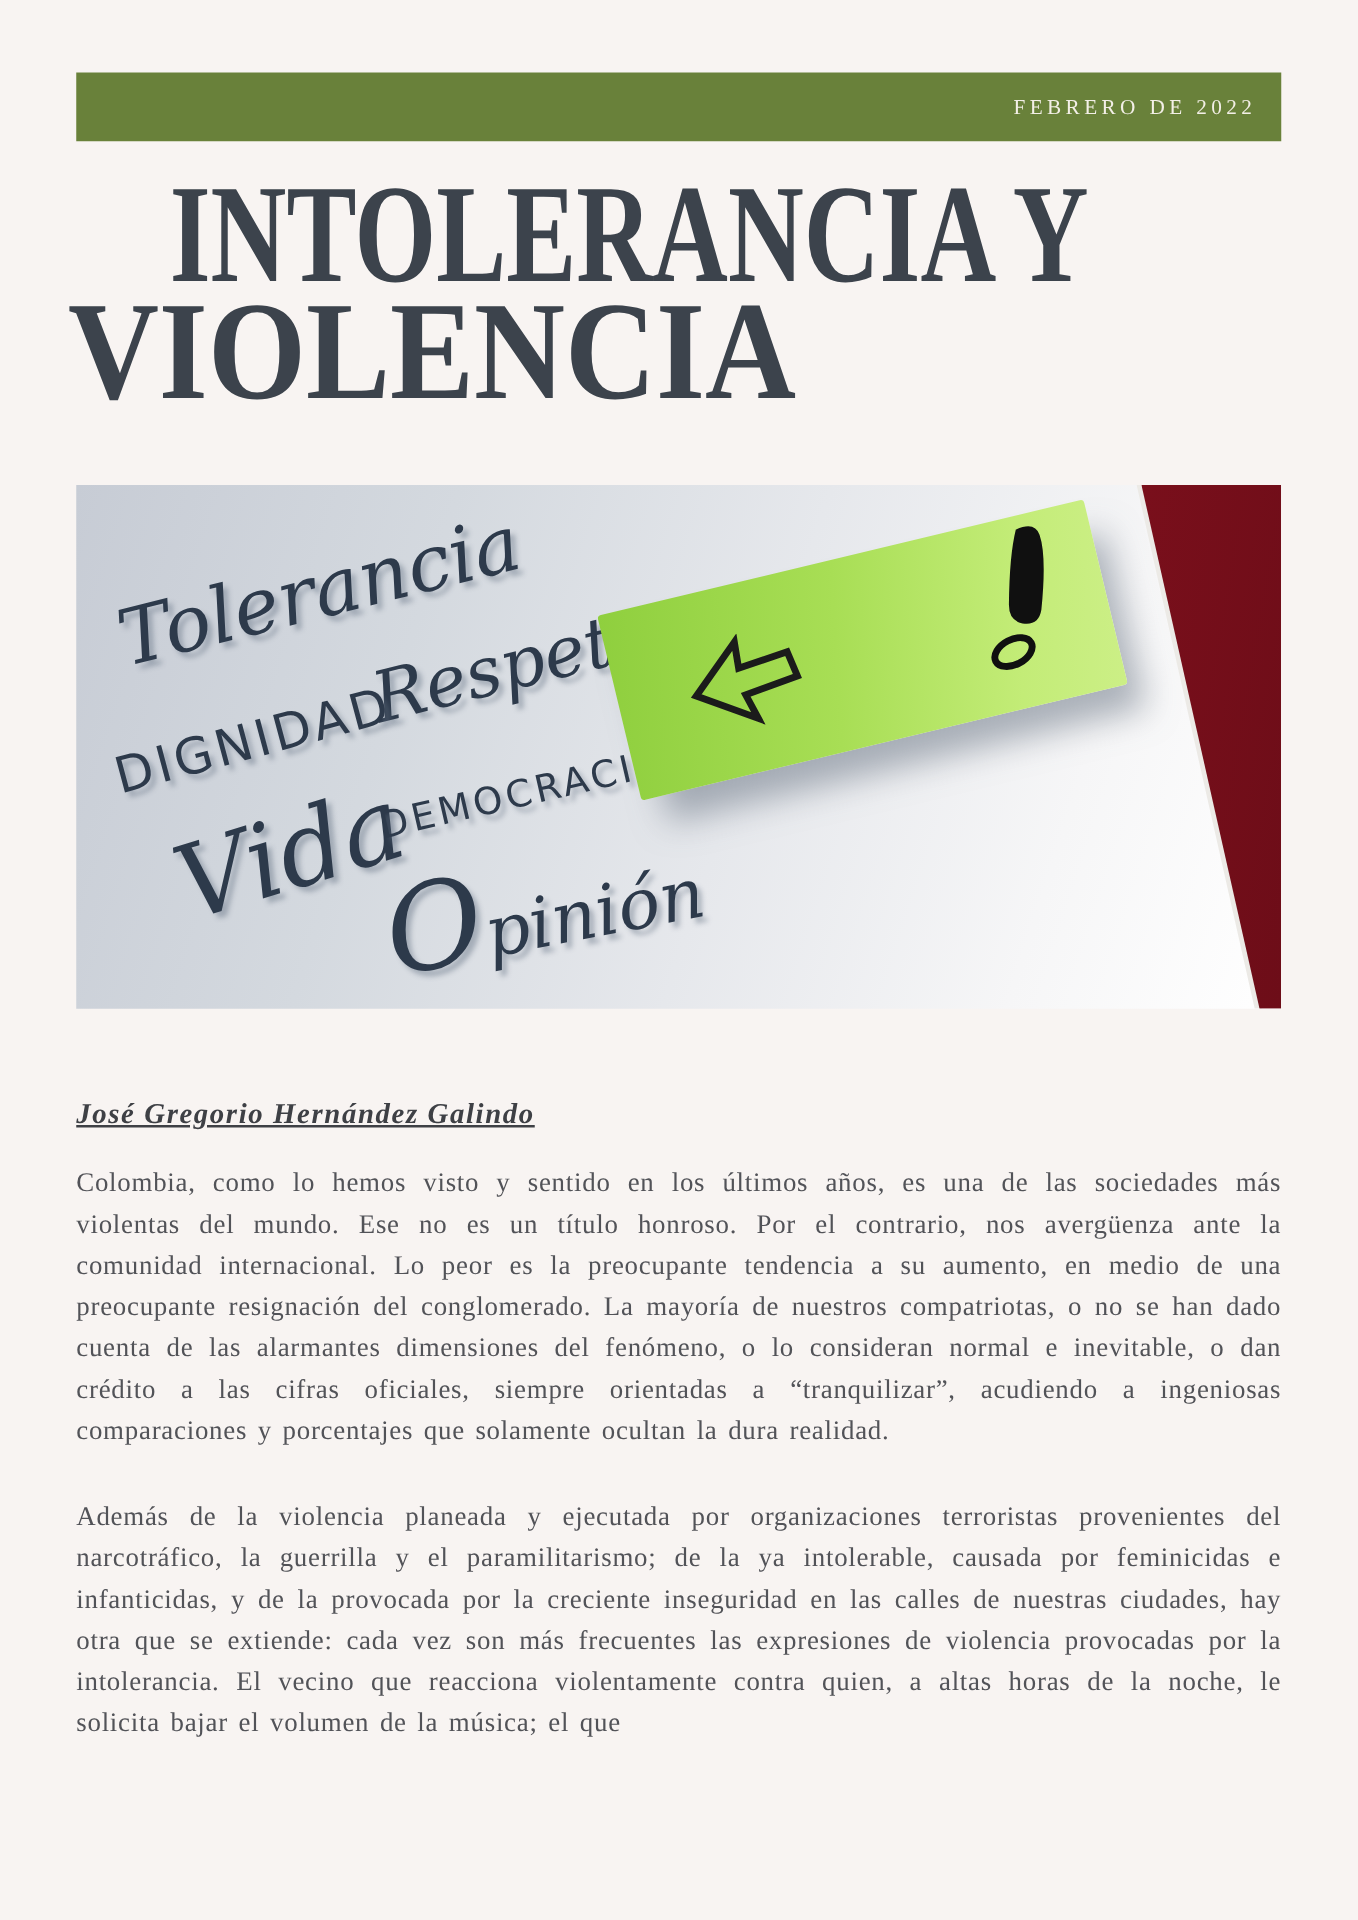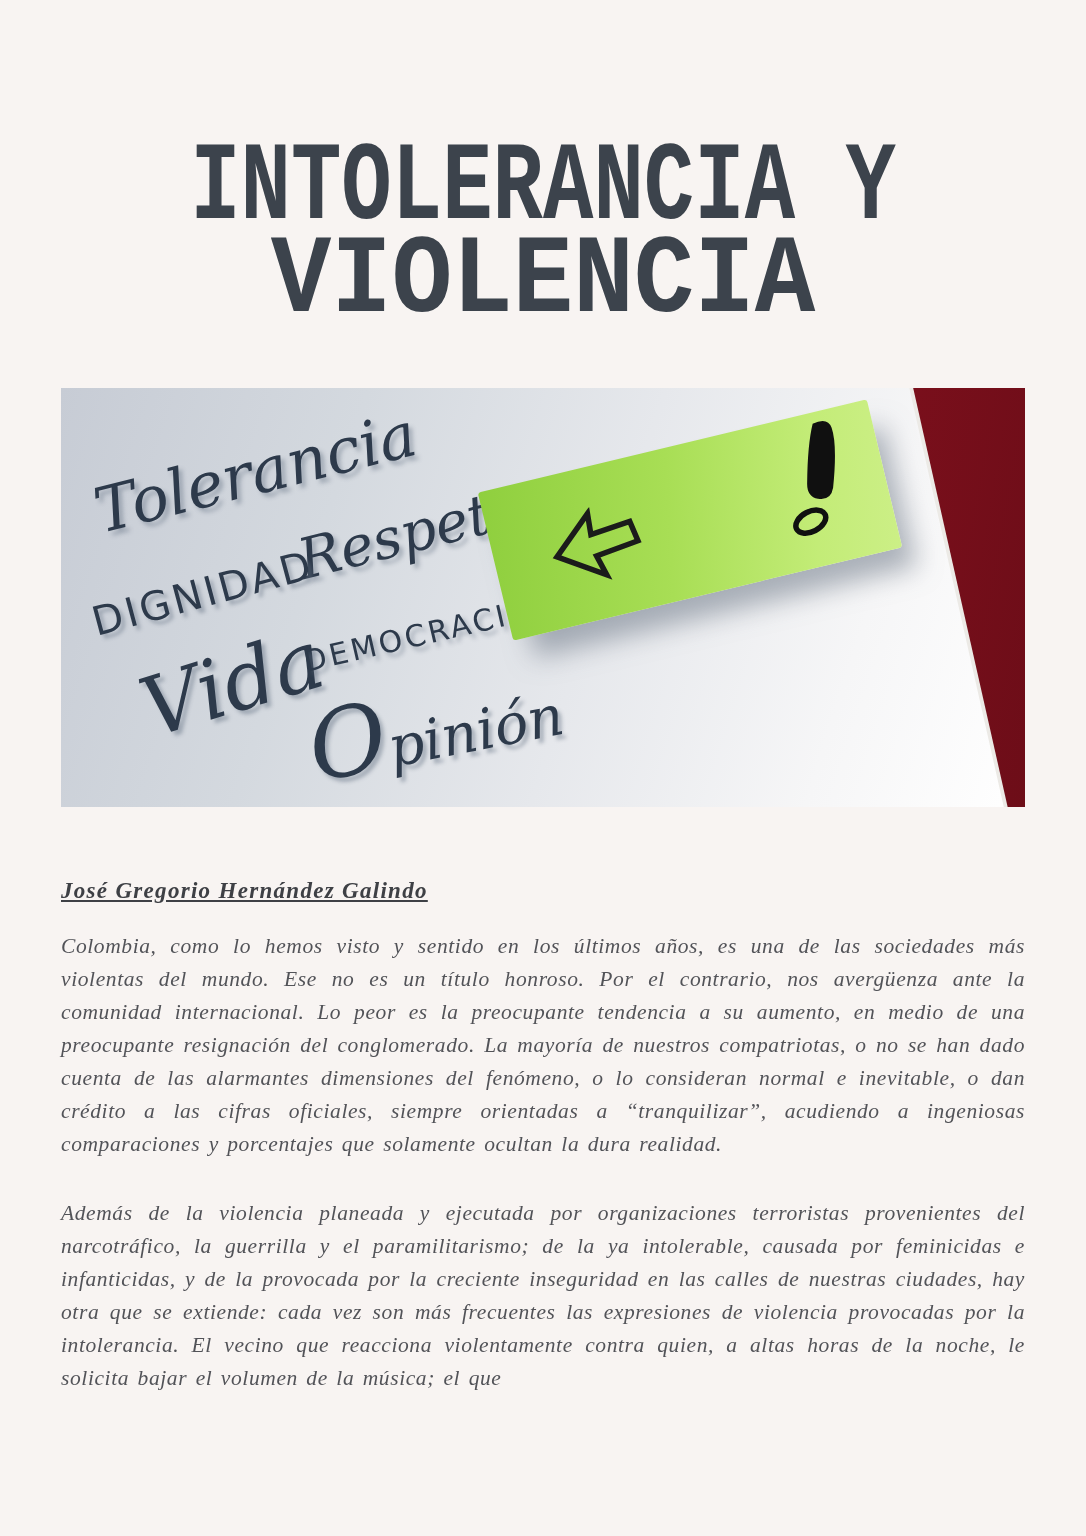--- a/index.html
+++ b/index.html
@@ -21,23 +21,23 @@
   .banner-date{
     color:#f3efe7;
     font-family:"Liberation Serif", serif;
     font-size:17px;letter-spacing:3.5px;
     padding-right:20px;
   }
 
   
   .title{
     position:absolute;left:0;top:142px;width:100%;
-    margin:0;text-align:center;
+    margin:0;
     color:#3c434c;
-    font-family:Liberation Mono, monospace;
+    font-family:Liberation Serif, serif;
     font-weight:800;
     font-size:112px;
     line-height:93px;
   }
   .title-line{display:block;white-space:nowrap;transform-origin:50% 50%;}
   .title-line.l1{transform:scaleX(0.75);}
   .title-line.l2{transform:scaleX(0.90);}
 
   
   .photo{
@@ -92,28 +92,30 @@
   .article{
     position:absolute;left:61px;top:930px;width:964px;
   }
   .para{
     margin:0 0 36px 0;
     font-family:"Liberation Serif", serif;
     font-size:21.5px;line-height:33px;
     letter-spacing:0.6px;word-spacing:2.5px;
     text-align:justify;
     color:#525358;
-    font-style:italic;
   }
 </style>
 </head>
 <body>
 
 <div class="page">
 
+  <header class="banner">
+    <span class="banner-date">FEBRERO DE 2022</span>
+  </header>
 
   <h1 class="title">
     <span class="title-line l1">INTOLERANCIA Y</span>
     <span class="title-line l2">VIOLENCIA</span>
   </h1>
 
   <figure class="photo">
     <div class="paper-edge"></div>
     <div class="red-fabric"></div>
 

